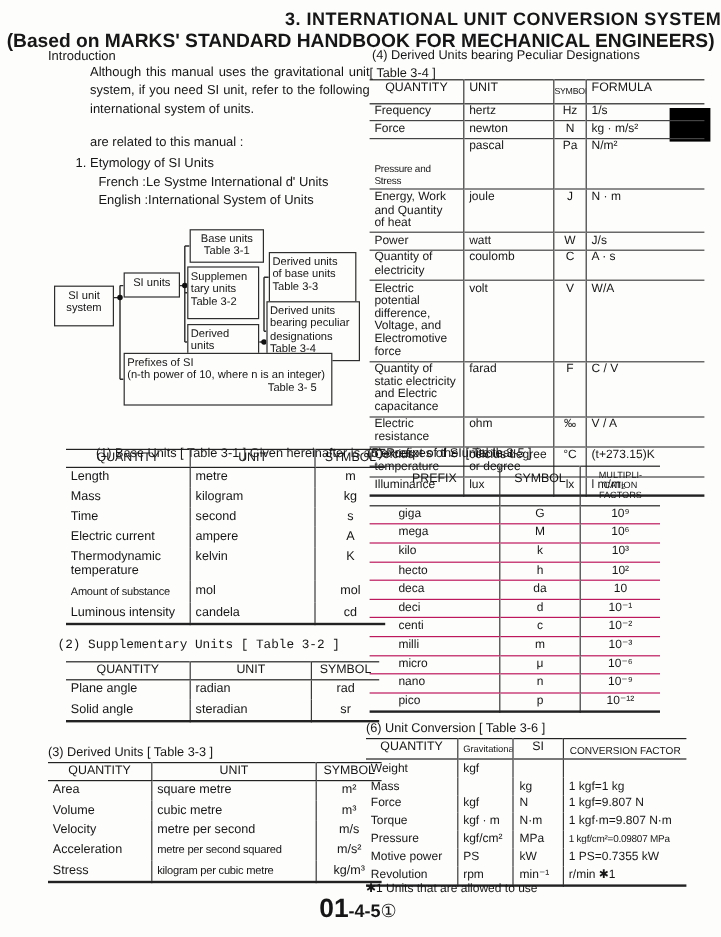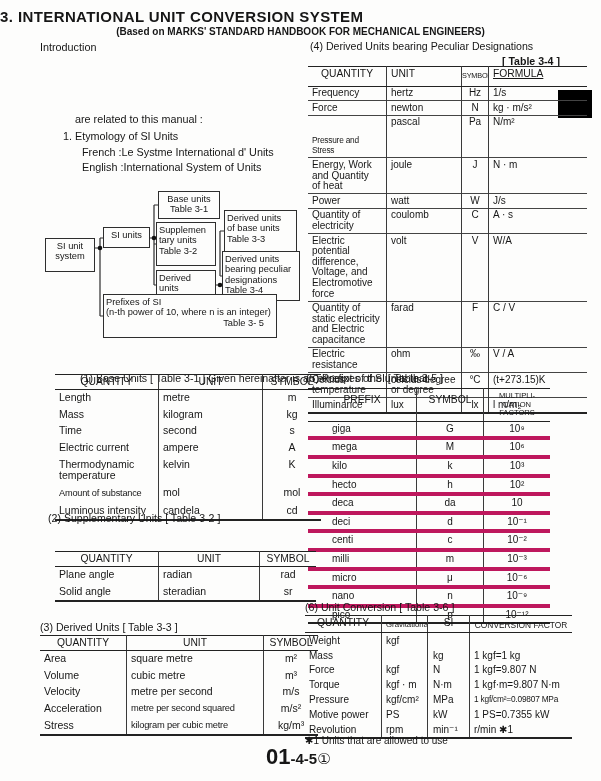--- a/index.html
+++ b/index.html
@@ -2,38 +2,38 @@
 <html><head>
 <meta charset="utf-8">
 <style>
   html,body{margin:0;padding:0;background:#e8e8e6;}
   .page{
     position:relative; width:601px; height:781px; margin:0 auto;
     background:#fdfdfc; color:#161616; overflow:hidden;
     font-family:"Liberation Sans","DejaVu Sans",sans-serif;
   }
   .abs{position:absolute;}
-  .title{top:8px; left:0; width:601px; text-align:left; font-size:15px; font-weight:bold; letter-spacing:.4px;}
-  .subtitle{top:26px; left:0; width:601px; text-align:center; font-size:10px; font-weight:bold;}
+  .title{top:8px; left:0; width:601px; text-align:right; font-size:15px; font-weight:bold; letter-spacing:.4px;}
+  .subtitle{top:26px; left:0; width:601px; text-align:center; font-size:16px; font-weight:bold;}
   .txt{font-size:10.8px; line-height:15px;}
   .intro-heading{left:40px; top:40px;}
   .intro-para{left:75px; top:53px; width:233px; text-align:justify; line-height:15.3px;}
   .related{left:75px; top:112px;}
   .li1{left:63px; top:129px;}
   .li1f{left:82px; top:145px;}
   .li1e{left:82px; top:160px;}
   .li2{left:63px; top:176px;}
 
   
   .cap{font-size:10.6px; white-space:nowrap;}
   .s4{left:310px; top:40px;}
-  .s4t{left:308px; top:55px; width:252px; text-align:right;font-weight:bold;}
+  .s4t{left:308px; top:55px; width:252px; text-align:left;}
   .s1{left:48px; top:372px;margin-left:32px;}
   .s5{left:306px; top:372px;}
-  .s2{left:48px; top:512px;}
+  .s2{left:48px; top:532px;font-family:Liberation Mono, monospace;}
   .s3{left:40px; top:621px;}
   .s6{left:305px; top:601px;}
   .footnote{left:305px; top:735px; font-size:10px;}
 
   
   .diagram{left:40px; top:186px; width:270px; height:164px;}
   .diagram svg{position:absolute; left:0; top:0;}
   .dbox{
     position:absolute; border:1.2px solid #2e2e2e; background:#fdfdfc;
     font-size:9.3px; line-height:10.4px; padding:2px 2px; white-space:pre-line;
@@ -51,26 +51,26 @@
   .tbl{border-top:1.5px solid #222; border-bottom:2px solid #222;}
   .tbl thead th{border-bottom:1.6px solid #222; font-size:10.3px;}
 
   
   .t34{left:308px; top:66px; width:252px;}
   .t34 tbody td{border-top:1px solid #444;}
   .t34 tbody tr:first-child td{border-top:none;}
   .t34 th:nth-child(1){width:70px; text-align:center;}
   .t34 th:nth-child(2){width:66px; text-align:left;}
   .t34 th:nth-child(3){width:26px; text-align:center; font-size:7.3px; letter-spacing:-.2px; padding:4px 0;}
-  .t34 th:nth-child(4){width:90px; text-align:left;text-decoration:underline;}
+  .t34 th:nth-child(4){width:90px; text-align:left;}
   .t34 td:nth-child(3){text-align:center;}
   .t34 tbody tr:nth-child(3) td:nth-child(1){font-size:8.3px; letter-spacing:-.2px; padding-top:19px;}
 
   .t35{left:308px; top:388px; width:230px;}
-  .t35 tbody td{border-top:4px solid #be185d; padding:2px 4px;}
+  .t35 tbody td{border-top:1px solid #be185d; padding:2px 4px;}
   .t35 tbody tr:first-child td{border-top:none;}
   .t35 th:nth-child(1){width:104px;}
   .t35 th:nth-child(2){width:62px;}
   .t35 th:nth-child(3){width:64px; font-size:7.6px; line-height:8.6px; padding:3px 1px;}
   .t35 thead th{padding:6px 2px;}
   .t35 td:nth-child(1){padding-left:24px;}
   .t35 td:nth-child(2),.t35 td:nth-child(3){text-align:center;}
 
   
   .t31{left:55px; top:374px; width:240px;}
@@ -109,20 +109,21 @@
 <body>
 
 <div class="page">
 
   <div class="abs title">3.  INTERNATIONAL UNIT CONVERSION SYSTEM</div>
   <div class="abs subtitle">(Based on MARKS' STANDARD HANDBOOK FOR MECHANICAL ENGINEERS)</div>
 
   <div class="abs edge-tab"></div>
 
   <div class="abs txt intro-heading">Introduction</div>
+  <div class="abs txt intro-para">Although this manual uses the gravitational unit system, if you need SI unit, refer to the following international system of units.</div>
   <div class="abs txt related">are related to this manual :</div>
   <div class="abs txt li1">1.  Etymology of SI Units</div>
   <div class="abs txt li1f">French  :Le Systme International d' Units</div>
   <div class="abs txt li1e">English :International System of Units</div>
 
   <div class="abs diagram">
     <svg width="270" height="164" viewBox="0 0 270 164">
       <g stroke="#2e2e2e" stroke-width="1.2" fill="none">
         <path d="M55 62 H60 M60 52 V130 M60 52 H63 M60 130 H63"></path>
         <path d="M110 52 H114 M114 19 V99 M114 19 H118 M114 58 H116 M114 99 H116"></path>

